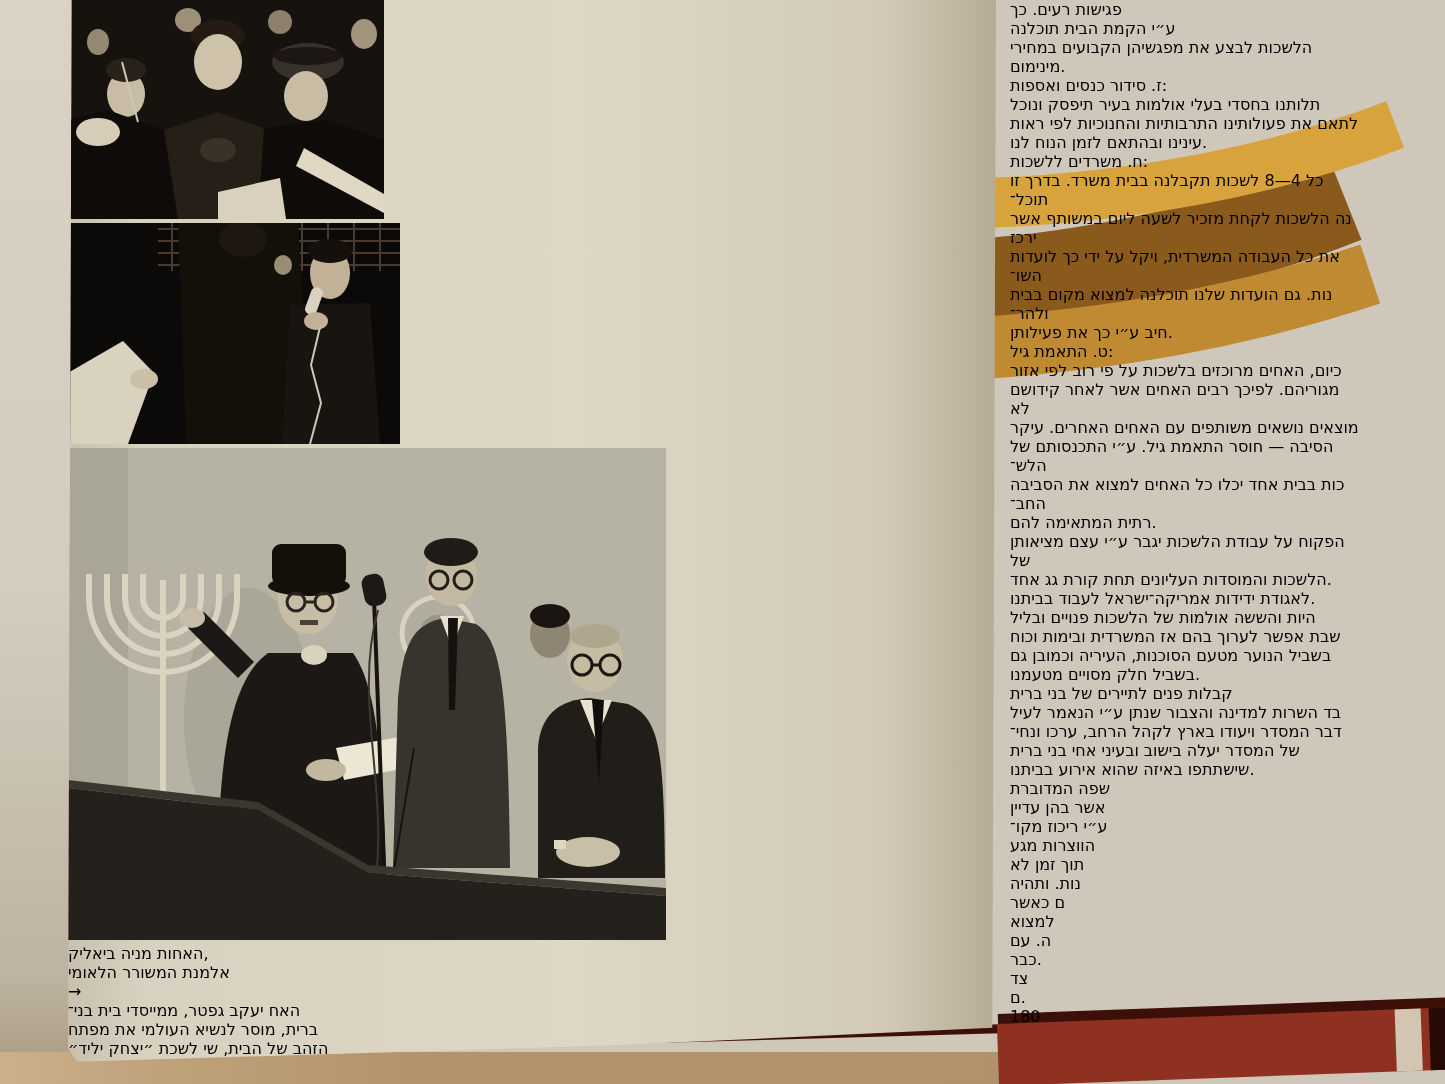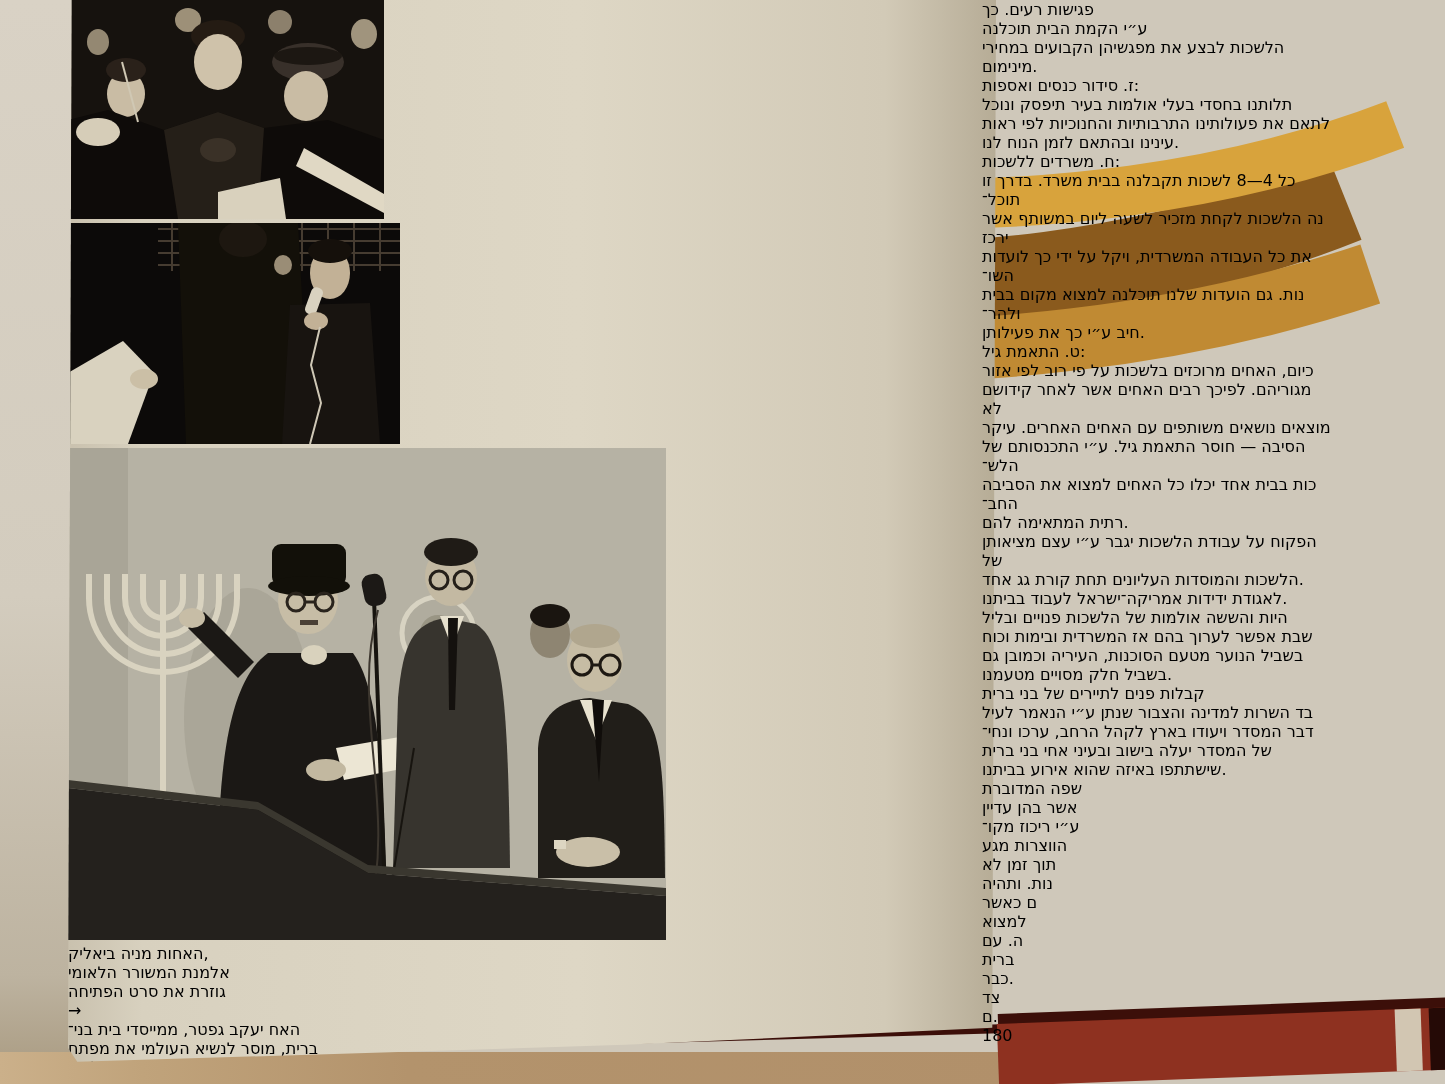--- a/index.html
+++ b/index.html
@@ -19,21 +19,21 @@
   .red-cloth{position:absolute;left:998px;top:1024px;width:450px;height:62px;
         background:#8e3120;transform:rotate(-2.1deg);transform-origin:left center;}
   .red-cloth .stripe{position:absolute;left:398px;top:0;width:26px;height:100%;background:#d2c6b2;}
   .red-cloth .edge-dark{position:absolute;left:432px;top:0;width:18px;height:100%;background:#250a06;}
 
   
   .page{position:absolute;top:0;}
   .page-left{left:68px;width:928px;height:1064px;
       background:linear-gradient(90deg,#c9c1ae 0%,#d8d1bf 8%,#ded7c5 55%,#d2cab7 88%,#b6ac96 100%);
       clip-path:polygon(0.4% 0,100% 0,99.6% 96.6%,60% 98.2%,1% 99.8%,0 98.5%);}
-  .page-right{left:982px;width:352px;height:1034px;
+  .page-right{left:1010px;width:352px;height:1034px;
       background:linear-gradient(90deg,#b3a astray;}
   .page-right{background:linear-gradient(90deg,#b3a88f 0%,#d5cdb9 7%,#e2dbc9 30%,#ece5d4 52%,#e0d9c6 75%,#dcd5c2 100%);
       clip-path:polygon(0 0,100% 0,100% 97.4%,67% 98.6%,14% 99.6%,0 99.2%);}
   .sheen{position:absolute;left:95px;top:0;width:190px;height:100%;pointer-events:none;
       background:linear-gradient(90deg,rgba(255,255,250,0) 0%,rgba(255,255,248,.42) 50%,rgba(255,255,250,0) 100%);}
   .gutter-shadow-l{position:absolute;right:0;top:0;width:46px;height:100%;pointer-events:none;
       background:linear-gradient(270deg,rgba(74,60,40,.45),rgba(74,60,40,0));}
 
   
   .photo{position:absolute;overflow:hidden;box-shadow:0 0 0 1px rgba(40,30,20,.25);}
@@ -224,21 +224,20 @@
         <polygon points="0,332 190,354 300,417 598,440 598,448 300,425 190,362 0,340" fill="#3a372f"></polygon>
         <polygon points="0,340 190,362 300,425 598,448 598,492 0,492" fill="#24211d"></polygon>
         <ellipse cx="520" cy="404" rx="32" ry="15" fill="#c9bfa8"></ellipse>
         <rect x="486" y="392" width="12" height="9" fill="#ddd6c2"></rect>
       </svg>
     </div>
 
     <div class="cap" id="cap-bialik">
         <div class="cap-line">האחות מניה ביאליק,</div>
         <div class="cap-line">אלמנת המשורר הלאומי</div>
-        <div class="cap-line">גוזרת את סרט הפתיחה</div>
       </div>
 
     <div class="cap" id="cap-gefter">
       <span class="cap-arrow">→</span>
     <div class="cap-line">האח יעקב גפטר, ממייסדי בית בני־</div><div class="cap-line">ברית, מוסר לנשיא העולמי את מפתח</div><div class="cap-line">הזהב של הבית, שי לשכת ״יצחק יליד״</div></div>
 
     <div class="cap" id="cap-samek">
         <div class="cap-line">החזן האח יעקב סמק,</div>
       </div>
 
@@ -302,21 +301,20 @@
     <div>
         <div class="fragment">שפה המדוברת</div>
         <div class="fragment">אשר בהן עדיין</div>
         <div class="fragment">ע״י ריכוז מקו־</div>
         <div class="fragment">הווצרות מגע</div>
         <div class="fragment">תוך זמן לא</div>
         <div class="fragment">נות. ותהיה</div>
         <div class="fragment">ם כאשר</div>
         <div class="fragment">למצוא</div>
         <div class="fragment">ה. עם</div>
-        <div class="fragment">ברית</div>
         <div class="fragment">כבר.</div>
         <div class="fragment">צד</div>
         <div class="fragment">ם.</div>
       </div>
 
     <div class="pagenum" id="pn-right">180</div>
   </div>
 
 </div>
 

